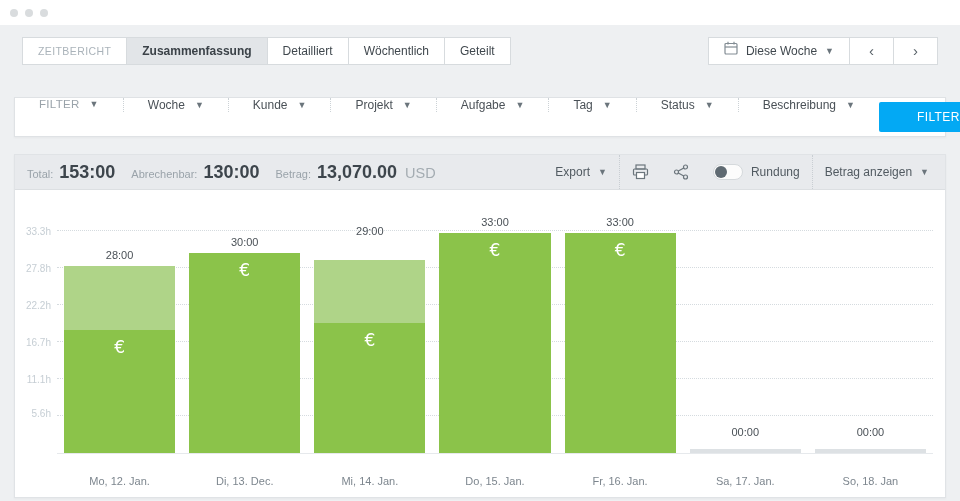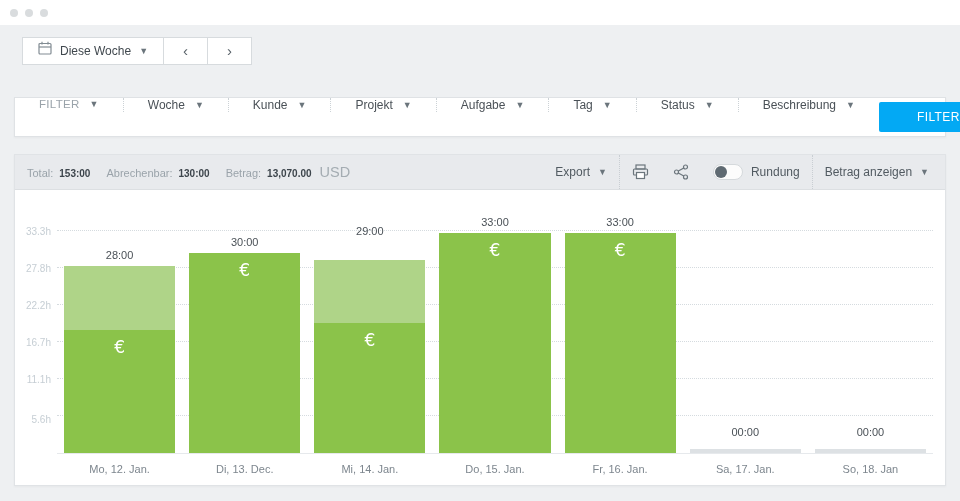--- a/index.html
+++ b/index.html
@@ -34,56 +34,63 @@
   .filter-spacer { flex:1; }
   .apply-btn { align-self:center; margin-right:9px; height:30px; padding:0 38px; border:none; border-radius:2px;
                color:#ffffff; font-size:12px; letter-spacing:.4px; cursor:pointer; }
 
   
   .report-card { margin-top:17px; background:#ffffff; border:1px solid #e0e3e6; box-shadow:0 1px 2px rgba(0,0,0,.04); }
   .report-header { height:35px; background:#e8eaed; border-bottom:1px solid #dcdfe2; display:flex;
                    align-items:center; padding:0 12px; }
   .totals { display:flex; align-items:baseline; gap:6px; }
   .t-label { font-size:11px; color:#9aa3aa; }
-  .t-value { font-size:10px; font-weight:bold; color:#3d454c; margin-right:10px; }
+  .t-value { font-size:18px; font-weight:bold; color:#3d454c; margin-right:10px; }
   .t-currency { font-size:14.5px; color:#a4acb2; }
   .header-spacer { flex:1; }
   .tools { display:flex; align-items:center; height:100%; }
   .tool { display:flex; align-items:center; gap:8px; font-size:12px; color:#515a61; padding:0 12px; height:100%; cursor:pointer; }
   .tool.divided { border-left:1px dotted #c9ced3; }
   .icon-btn svg { display:block; }
   .toggle { width:30px; height:16px; border:1px solid #d5d9dc; border-radius:9px; background:#fcfcfc; position:relative; cursor:pointer; }
   .toggle .knob { position:absolute; left:1px; top:1px; width:12px; height:12px; border-radius:50%; background:#5f6a72; }
 
   
   .chart-grid { display:grid; grid-template-columns:40px 1fr; padding:22px 12px 10px 2px; }
   .y-axis { position:relative; }
   .plot { position:relative; height:242px; border-bottom:1px solid #e6e9ec; }
   .gridline { position:absolute; left:0; right:0; border-top:1px dotted #d5dbdf; }
   .ytick { position:absolute; right:6px; font-size:10px; color:#c6ced4; }
   .cols { position:absolute; left:0; right:0; top:0; bottom:0; display:flex; }
   .col { flex:1; position:relative; }
   .bar { position:absolute; bottom:0; left:7px; right:7px; display:flex; flex-direction:column; }
   .euro { color:#ffffff; font-size:17px; text-align:center; margin-top:7px; font-family:"DejaVu Sans",sans-serif; }
   .bar-value { position:absolute; left:0; right:0; text-align:center; font-size:11px; color:#4a5157; }
-  .x-axis { display:flex; padding-top:9px;align-items:flex-end; }
+  .x-axis { display:flex; padding-top:21px;align-items:flex-end; }
   .xlabel { flex:1; text-align:center; font-size:11px; color:#7d868e; }
 </style>
 </head>
 <body>
 
 <div class="window-bar">
   <span class="window-dot"></span>
   <span class="window-dot"></span>
   <span class="window-dot"></span>
 </div>
 
 <div class="page">
 
   <div class="tab-row">
+    <div class="seg-group">
+      <div class="seg report-label">ZEITBERICHT</div>
+      <div class="seg active">Zusammenfassung</div>
+      <div class="seg">Detailliert</div>
+      <div class="seg">Wöchentlich</div>
+      <div class="seg">Geteilt</div>
+    </div>
     <div class="date-nav seg-group">
       <div class="seg">
         <span>
           <svg width="14" height="14" viewBox="0 0 14 14" fill="none" stroke="#828c93" stroke-width="1.2">
             <rect x="1" y="2.5" width="12" height="10.5" rx="1"></rect>
             <line x1="1" y1="6" x2="13" y2="6"></line>
             <line x1="4" y1="0.8" x2="4" y2="3.5"></line>
             <line x1="10" y1="0.8" x2="10" y2="3.5"></line>
           </svg>
         </span>
@@ -186,21 +193,21 @@
       </div>
     </div>
 
     <div class="chart-grid">
       <div class="y-axis">
           <div class="ytick" style="bottom: 217px;">33.3h</div>
           <div class="ytick" style="bottom: 180.333px;">27.8h</div>
           <div class="ytick" style="bottom: 143px;">22.2h</div>
           <div class="ytick" style="bottom: 106.333px;">16.7h</div>
           <div class="ytick" style="bottom: 69px; margin-left: 8px;">11.1h</div>
-          <div class="ytick" style="bottom: 29px; padding-left: 29px;">5.6h</div>
+          <div class="ytick" style="bottom: 35px; padding-left: 29px;">5.6h</div>
         </div>
       <div class="plot">
           <div class="gridline" style="bottom: 222px;"></div>
           <div class="gridline" style="bottom: 185.333px;"></div>
           <div class="gridline" style="bottom: 148px;"></div>
           <div class="gridline" style="bottom: 111.333px;"></div>
           <div class="gridline" style="bottom: 74px;"></div>
           <div class="gridline" style="bottom: 37.3333px;"></div>
           <div class="cols">
             <div class="col">

